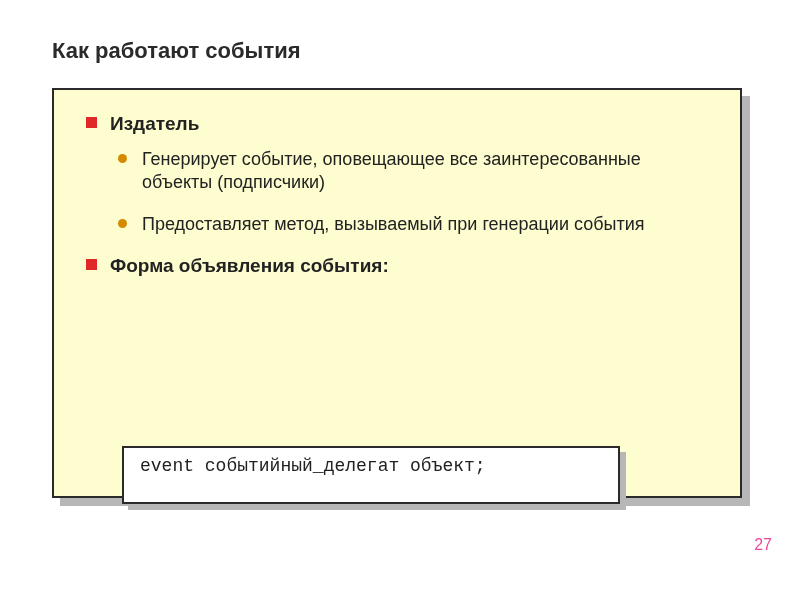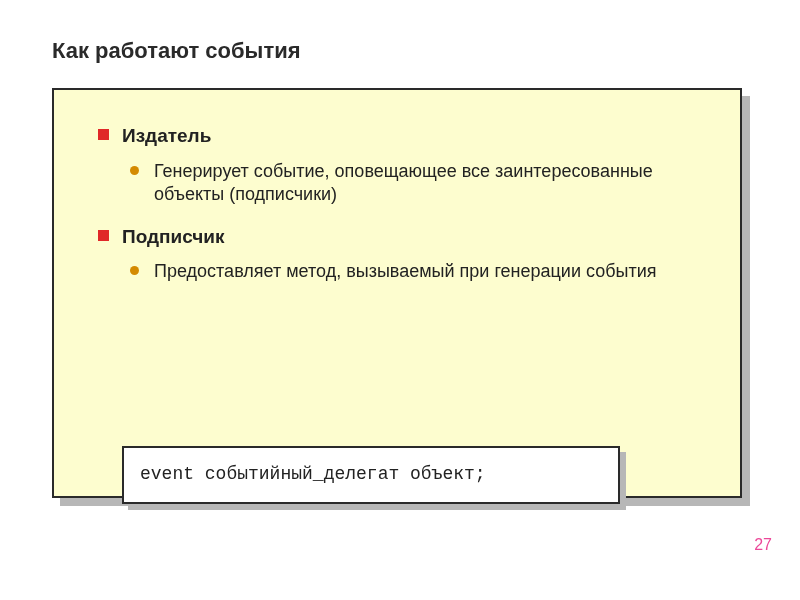--- a/index.html
+++ b/index.html
@@ -39,21 +39,21 @@
     top: 88px;
     width: 690px;
     height: 410px;
     background: #fdfdcf;
     border: 2px solid #2a2a2a;
     box-sizing: border-box;
     padding: 22px 30px 18px 30px;
   }
   .list {
     list-style: none;
-    margin: 12px;
+    margin: 0;
     padding: 0;
   }
   .l1 {
     position: relative;
     padding-left: 26px;
     margin-bottom: 10px;
   }
   .l1 .sq {
     position: absolute;
     left: 2px;
@@ -99,21 +99,21 @@
   }
   .codebox {
     position: absolute;
     left: 68px;
     top: 356px;
     width: 498px;
     height: 58px;
     background: #ffffff;
     border: 2px solid #2a2a2a;
     box-sizing: border-box;
-    padding: 16px 16px;
+    padding: 8px 16px;
   }
   .codebox .code {
     font-family: "Courier New", Courier, monospace;
     font-size: 18px;
     color: #222;
     white-space: pre;
   }
   .page-num {
     position: absolute;
     right: 28px;
@@ -136,29 +136,29 @@
 
       <li class="l1">
         <span class="sq"></span>
         <span class="txt">Издатель</span>
       </li>
       <li class="l2">
         <span class="dot"></span>
         <span class="txt">Генерирует событие, оповещающее все заинтересованные объекты (подписчики)</span>
       </li>
 
-      <li class="l1">
-        <span class="sq"></span>
-        <span class="txt">Подписчик</span>
-      </li>
       <li class="l2">
         <span class="dot"></span>
         <span class="txt">Предоставляет метод, вызываемый при генерации события</span>
       </li>
 
+      <li class="l1">
+        <span class="sq"></span>
+        <span class="txt">Форма объявления события:</span>
+      </li>
 
     </ul>
 
     <div class="codebox-shadow"></div>
     <div class="codebox">
       <span class="code">event событийный_делегат объект;</span>
     </div>
 
   </div>
 

